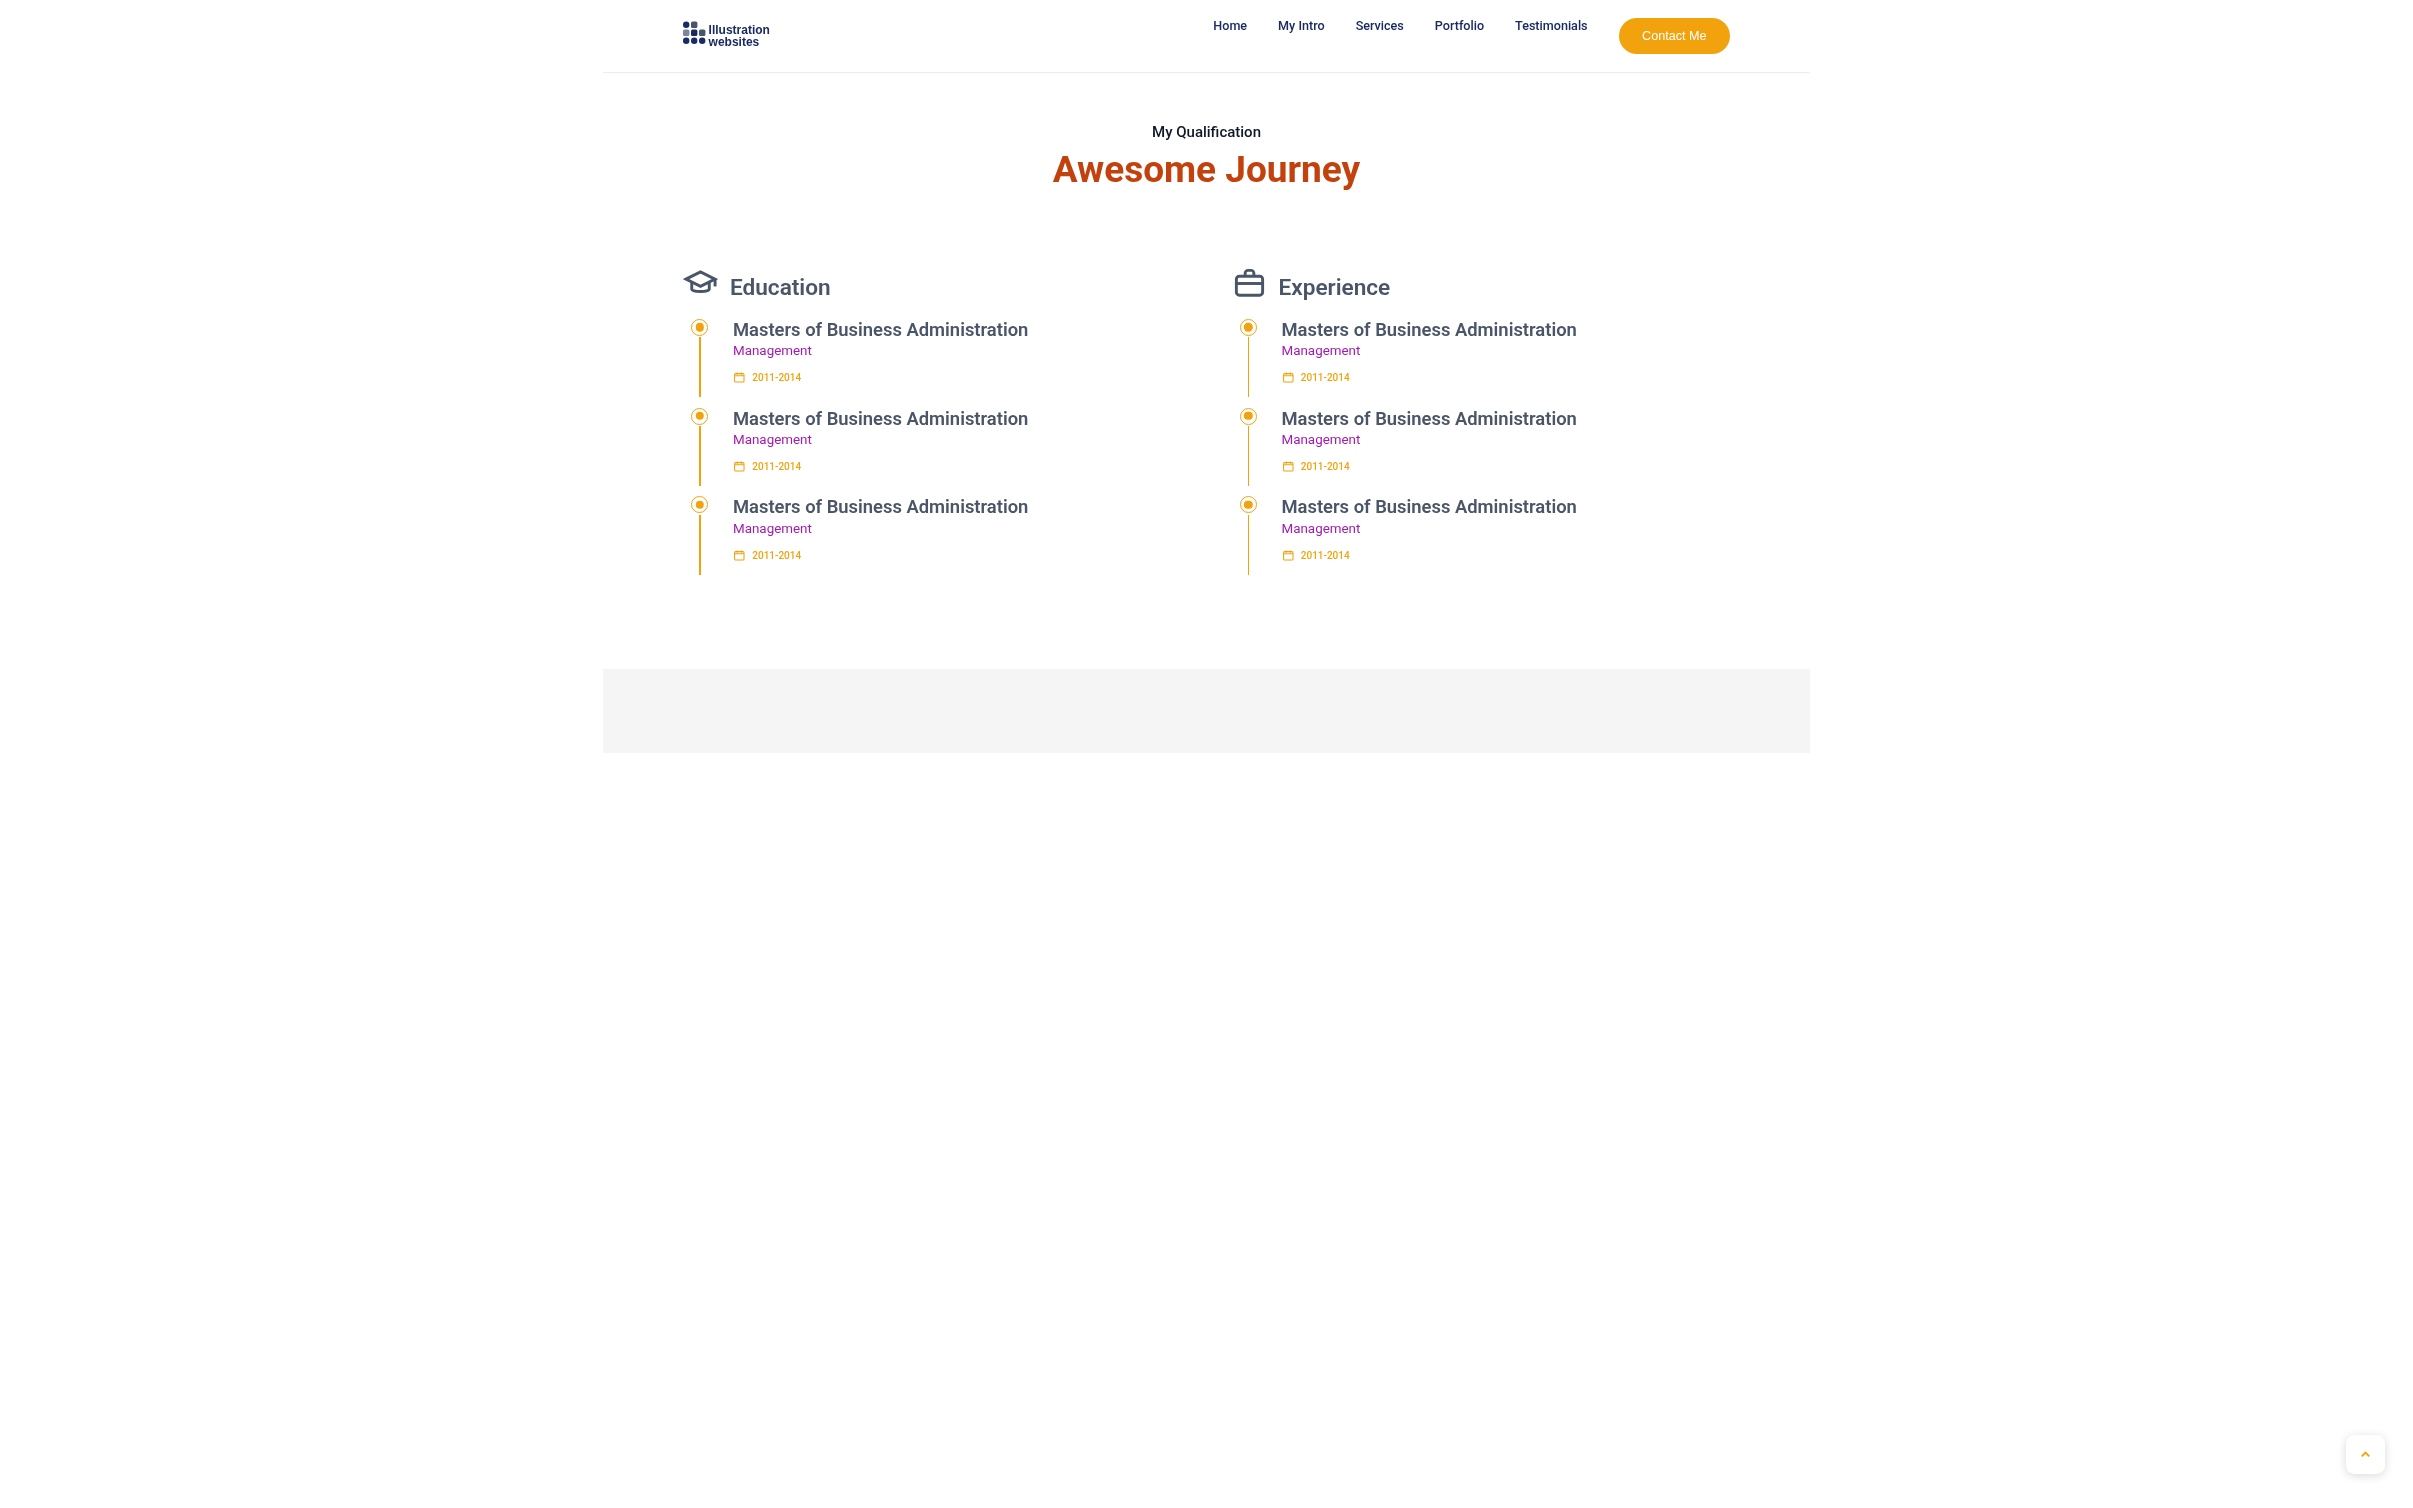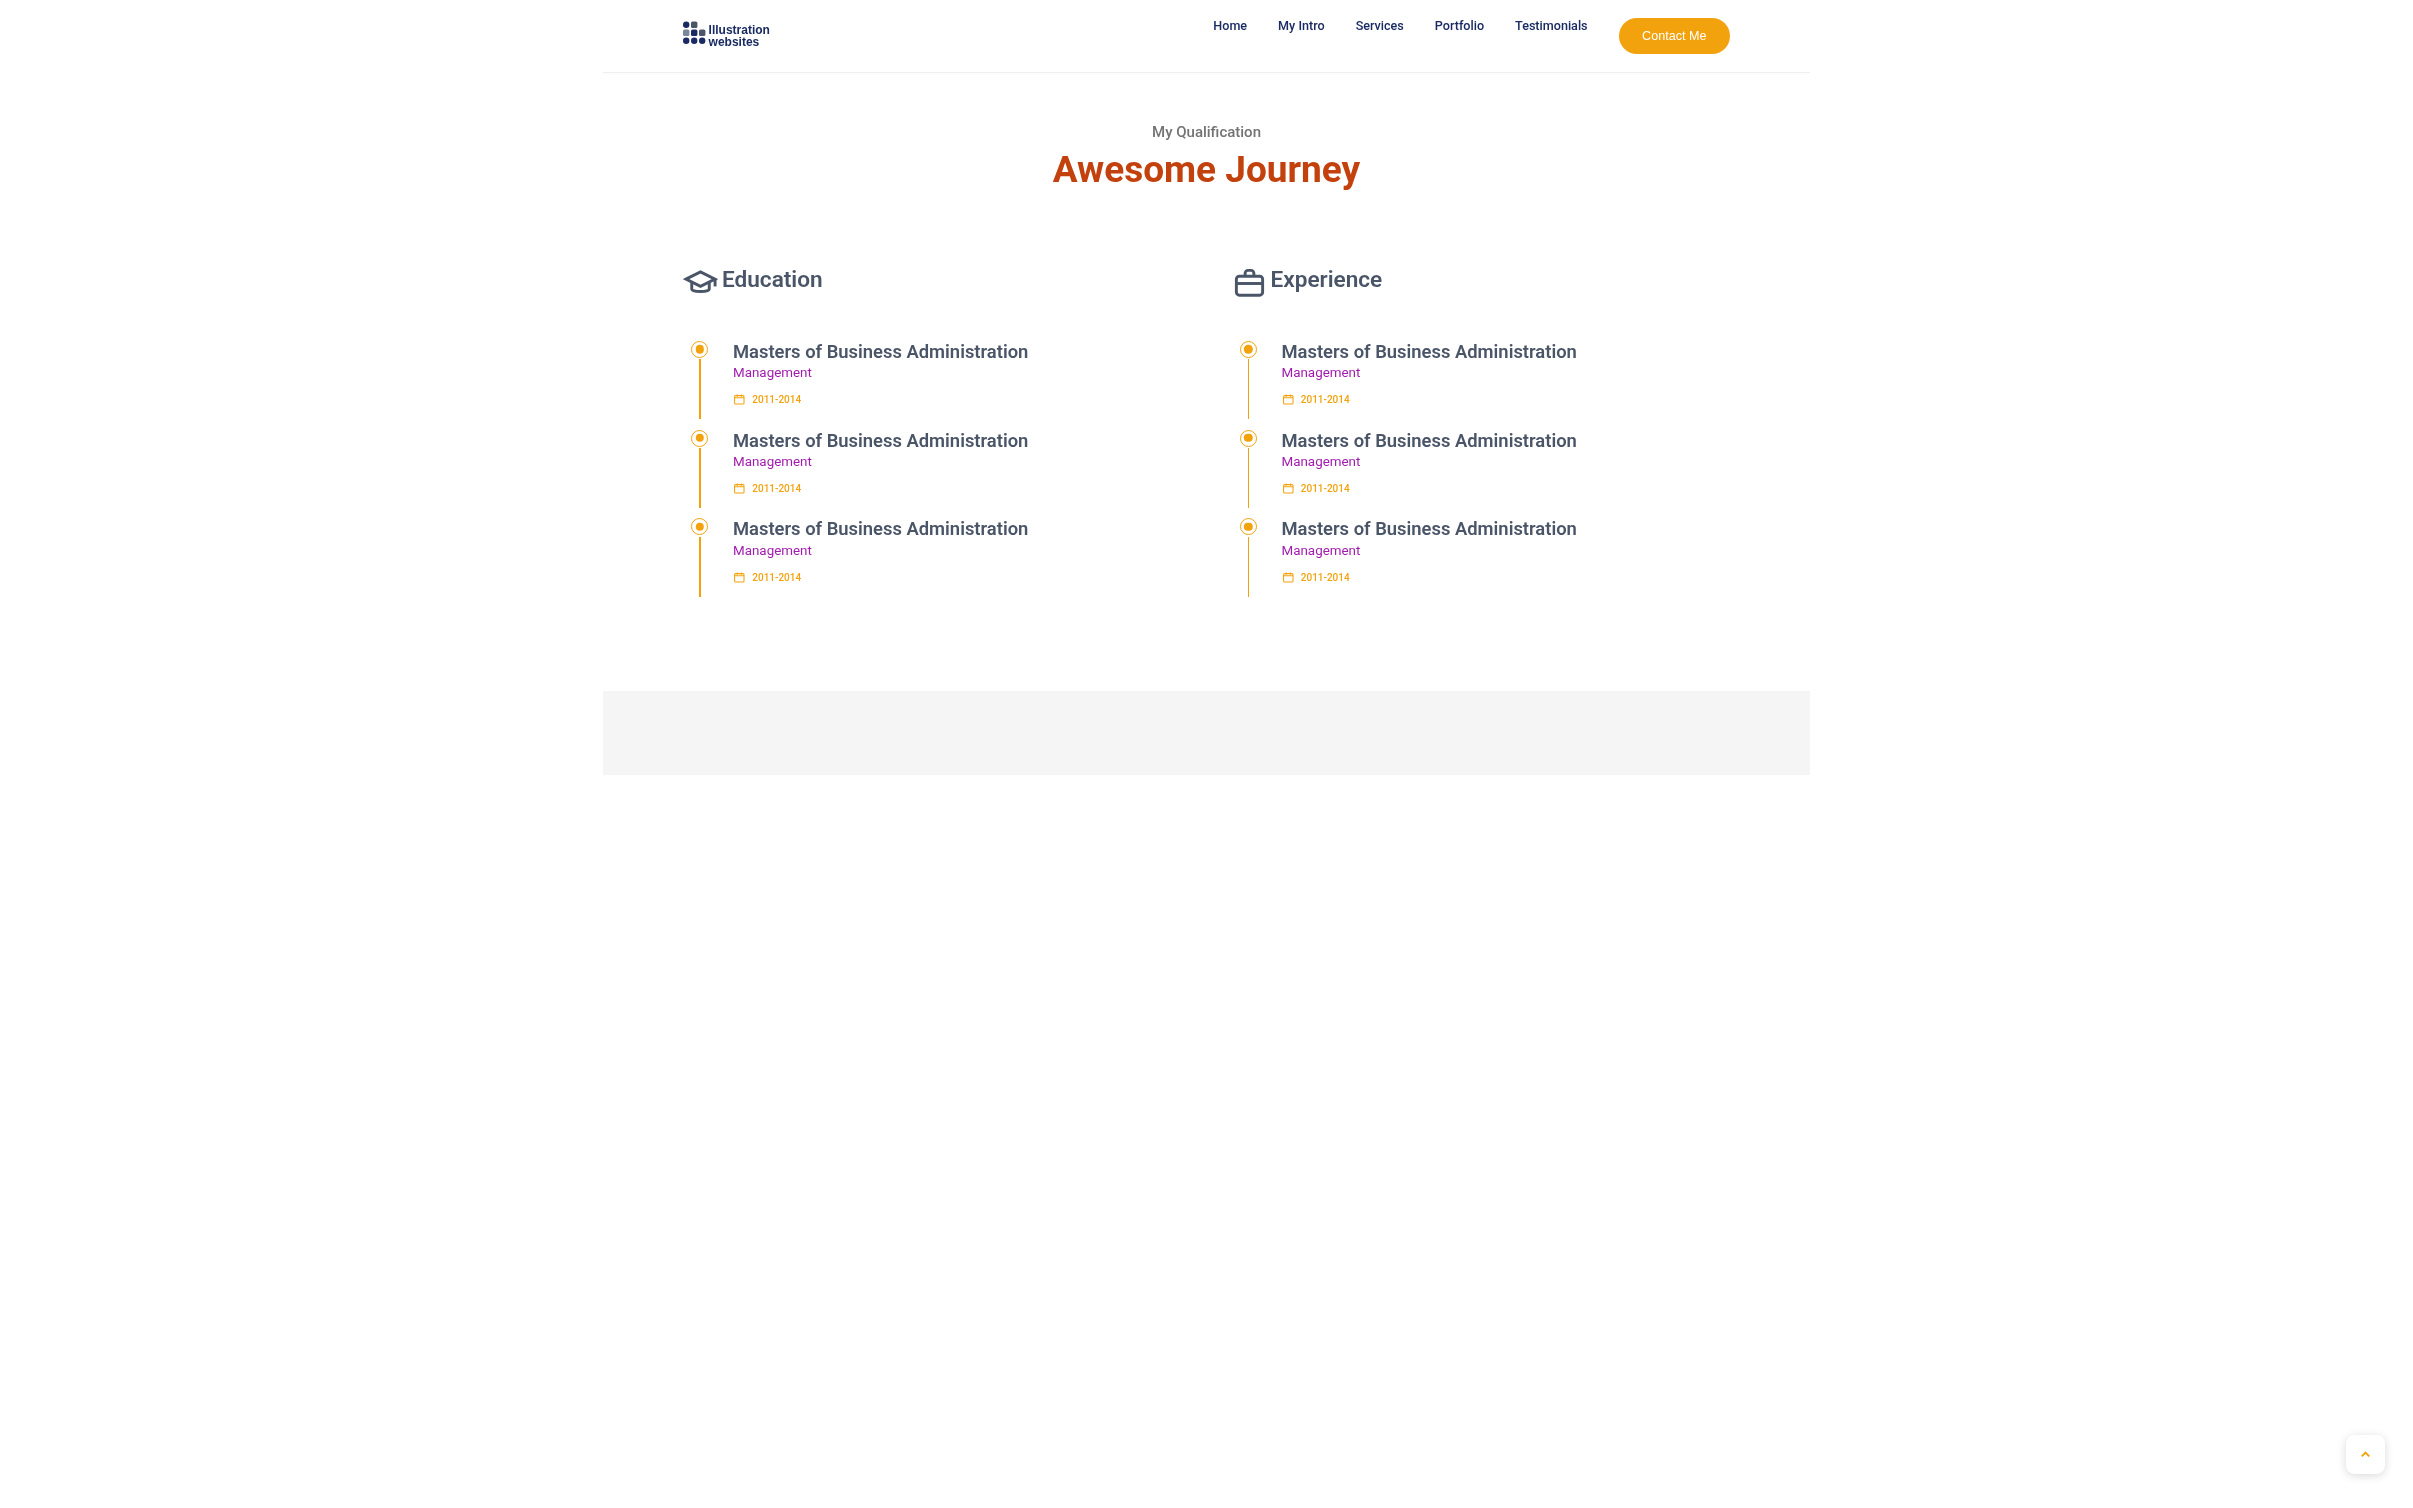--- a/index.html
+++ b/index.html
@@ -40,35 +40,35 @@
   font-size:12.6px;
   font-weight:500;
   cursor:pointer;
 }
 
 .section {
   padding: 50px 80px 84px;
 }
 .eyebrow {
   text-align:center;
-  color:#737373;
+  color:#0f172a;
   font-size:15px;
   font-weight:500;
   margin-bottom:6.7px;
 }
 .title {
   text-align:center;
   color:#c2410c;
   font-size:37px;
   font-weight:700;
   margin-bottom:75px;
 }
 .columns { display:flex; gap:50px; }
 .column { flex:1; }
-.col-head { display:flex; align-items:flex-start; gap:4px; margin-bottom:40px; }
+.col-head { display:flex; align-items:flex-end; gap:12px; margin-bottom:18px; }
 .col-head svg { width:35px; height:35px; stroke:#4a5568; }
 .col-head h3 { font-size:22.6px; color:#4a5568; font-weight:600; }
 .timeline-item { position:relative; padding-left:50px; margin-bottom:23.5px; }
 .bullet {
   position:absolute; left:8.4px; top:0;
   width:17px; height:17px;
   border:1.7px solid #f2a20c;
   border-radius:50%;
   background:#fff;
 }

